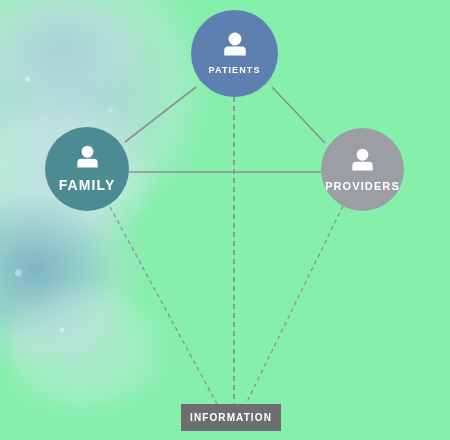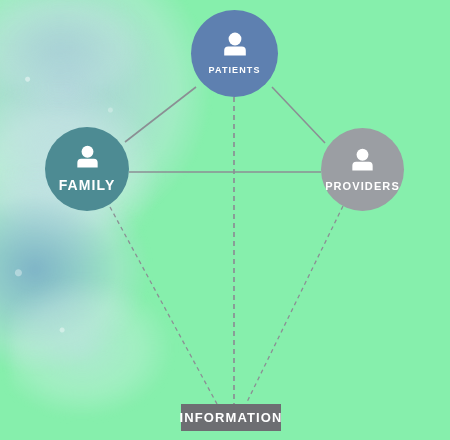--- a/index.html
+++ b/index.html
@@ -112,21 +112,21 @@
     position: absolute;
     left: 181px; top: 404px;
     width: 100px; height: 27px;
     background: #6d6e72;
     display: flex;
     align-items: center;
     justify-content: center;
   }
   #info-box .box-label {
     color: #ffffff;
-    font-size: 13px;
+    font-size: 10px;
     font-weight: bold;
     letter-spacing: 1.1px;
     white-space: nowrap;
   }
 </style>
 </head>
 <body>
 
 <div id="stage">
 

